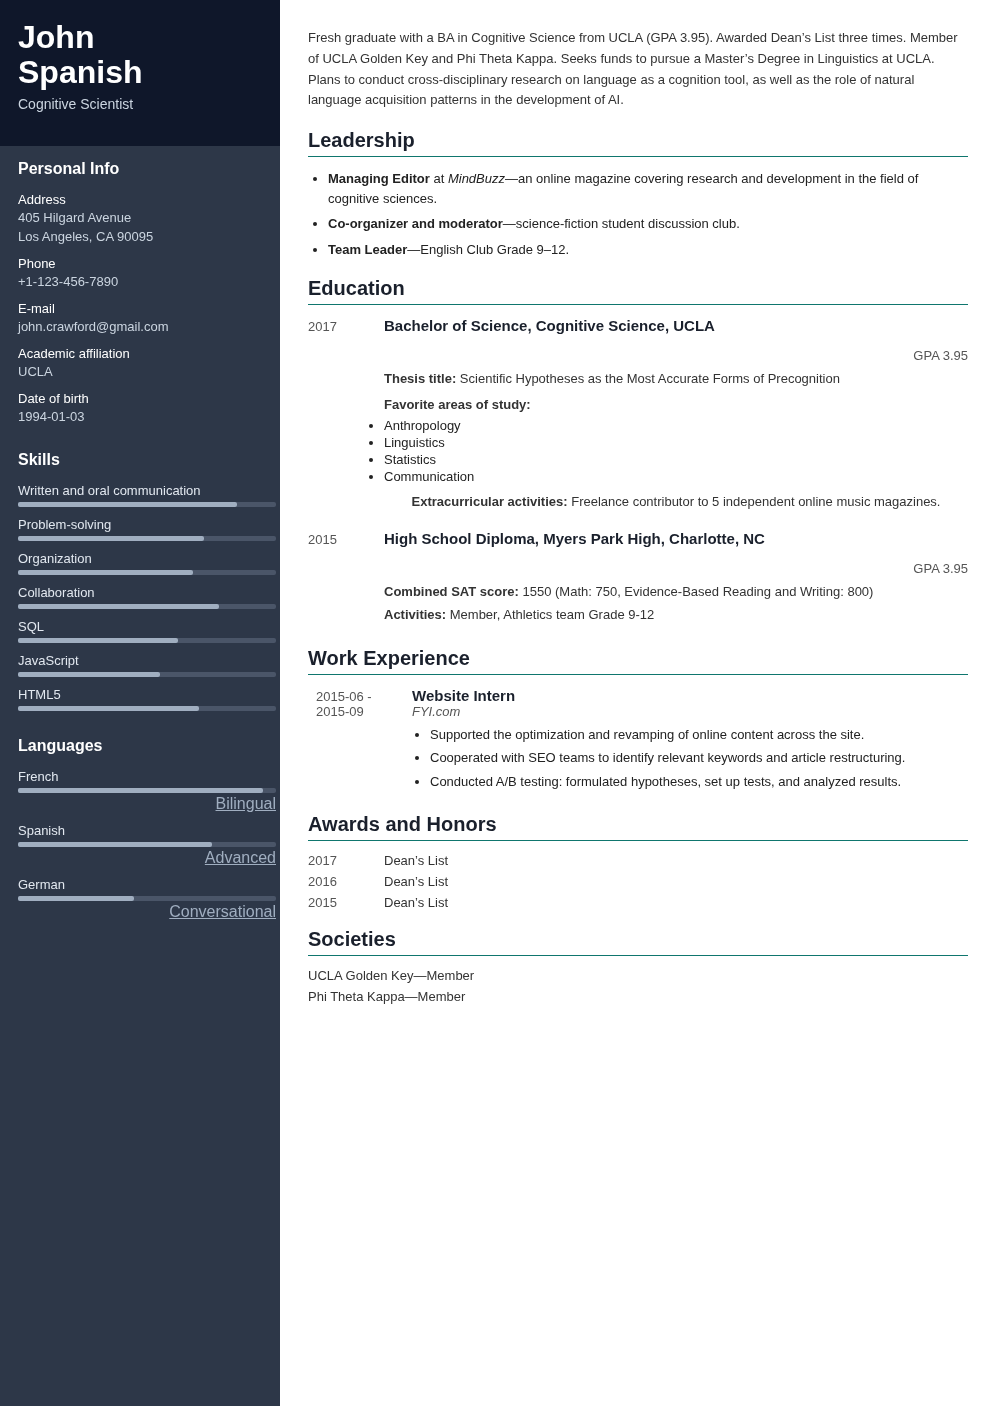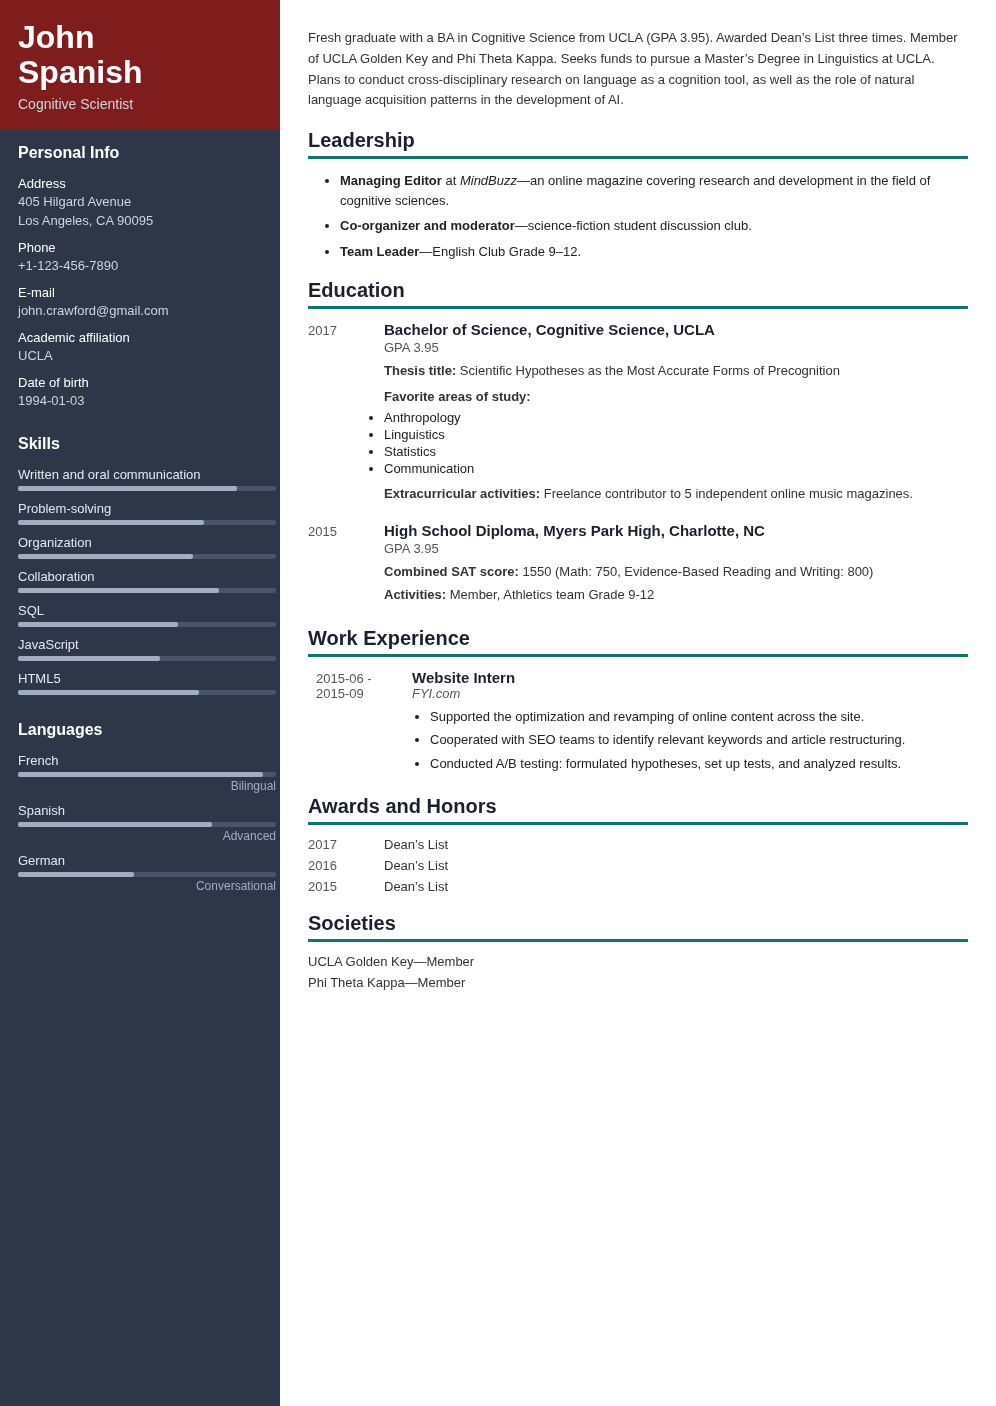--- a/index.html
+++ b/index.html
@@ -8,22 +8,22 @@
     
     .sidebar {
       width: 280px;
       min-width: 280px;
       background: #2d3748;
       color: #e2e8f0;
       padding: 0;
       flex-shrink: 0;
     }
     .sidebar-header {
-      background: #7f1d1d;
-      padding: 20px 18px 18px 18px;
+      background: #0f172a;
+      padding: 20px 18px 34px 18px;
     }
     .sidebar-header h1 {
       font-size: 32px;
       font-weight: 900;
       color: #fff;
       line-height: 1.1;
     }
     .sidebar-header .title {
       font-size: 14px;
       color: #cbd5e0;
@@ -85,62 +85,63 @@
       height: 5px;
       background: #4a5568;
       border-radius: 2px;
     }
     .lang-bar-fill {
       height: 5px;
       background: #a0aec0;
       border-radius: 2px;
     }
     .lang-level {
-      font-size: 12px;
+      font-size: 16px;
       color: #a0aec0;
       text-align: right;
       margin-top: 2px;
+      text-decoration: underline;
     }
 
     
     .main {
       flex: 1;
       padding: 28px 28px 28px 28px;
       background: #fff;
       color: #222;
     }
     .summary {
       font-size: 13px;
       color: #333;
       line-height: 1.6;
       margin-bottom: 18px;
     }
 
     .section-title {
       font-size: 20px;
       font-weight: 700;
       color: #1a202c;
-      border-bottom: 3px solid #0f766e;
+      border-bottom: 1px solid #0f766e;
       padding-bottom: 4px;
       margin-bottom: 12px;
       margin-top: 4px;
     }
 
     .section { margin-bottom: 18px; }
 
     
-    .bullet-list { margin-left: 32px; margin-bottom: 6px; }
+    .bullet-list { margin-left: 20px; margin-bottom: 6px; }
     .bullet-list li { margin-bottom: 6px; font-size: 13px; line-height: 1.5; }
 
     
     .edu-row { display: flex; gap: 16px; margin-bottom: 14px; }
     .edu-year { min-width: 60px; font-size: 13px; color: #555; padding-top: 2px; }
     .edu-content { flex: 1; }
     .edu-degree { font-size: 15px; font-weight: 700; color: #1a202c; }
-    .edu-gpa { font-size: 13px; color: #555; margin-top: 2px; margin-bottom: 6px; }
+    .edu-gpa { font-size: 13px; color: #555; margin-top: 14px; margin-bottom: 6px; text-align: right; }
     .edu-detail { font-size: 13px; color: #333; margin-bottom: 4px; line-height: 1.5; }
     .edu-areas { margin-top: 6px; }
     .edu-areas ul { }
     .edu-areas ul li { font-size: 13px; margin-bottom: 2px; }
 
     
     .work-row { display: flex; gap: 16px; margin-bottom: 14px; }
     .work-dates { min-width: 80px; font-size: 13px; color: #555; padding-top: 2px; }
     .work-content { flex: 1; }
     .work-title { font-size: 15px; font-weight: 700; color: #1a202c; }
@@ -290,21 +291,21 @@
             <div class="edu-detail"><b>Thesis title:</b> Scientific Hypotheses as the Most Accurate Forms of Precognition</div>
             <div class="edu-areas">
               <div class="edu-detail"><b>Favorite areas of study:</b></div>
               <ul>
                 <li>Anthropology</li>
                 <li>Linguistics</li>
                 <li>Statistics</li>
                 <li>Communication</li>
               </ul>
             </div>
-            <div class="edu-detail" style="margin-top: 8px;"><b>Extracurricular activities:</b> Freelance contributor to 5 independent online music magazines.</div>
+            <div class="edu-detail" style="margin-top: 8px; text-align: center;"><b>Extracurricular activities:</b> Freelance contributor to 5 independent online music magazines.</div>
           </div>
         </div>
         <div class="edu-row">
           <div class="edu-year">2015</div>
           <div class="edu-content">
             <div class="edu-degree">High School Diploma, Myers Park High, Charlotte, NC</div>
             <div class="edu-gpa">GPA 3.95</div>
             <div class="edu-detail"><b>Combined SAT score:</b> 1550 (Math: 750, Evidence-Based Reading and Writing: 800)</div>
             <div class="edu-detail"><b>Activities:</b> Member, Athletics team Grade 9-12</div>
           </div>

